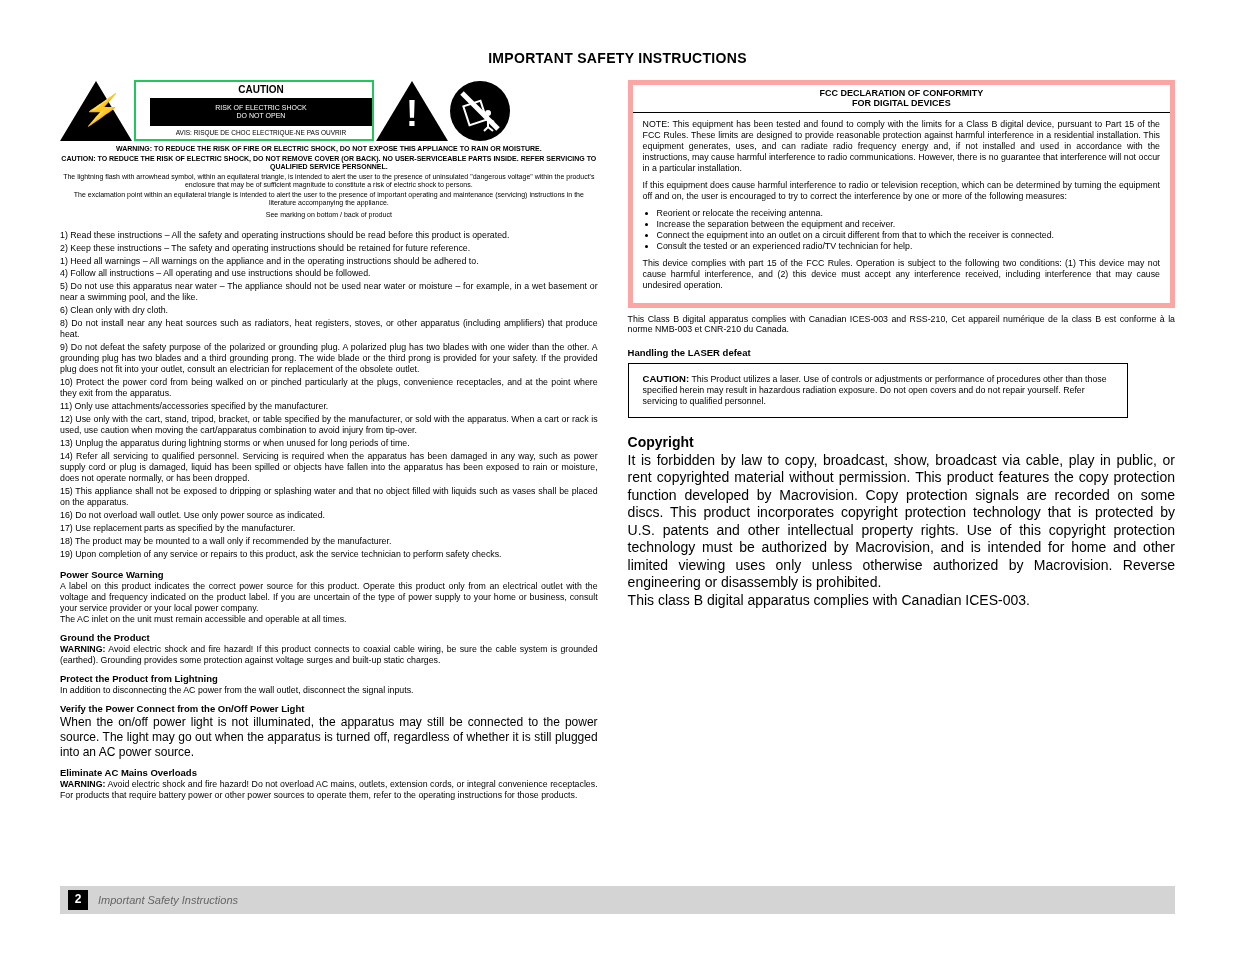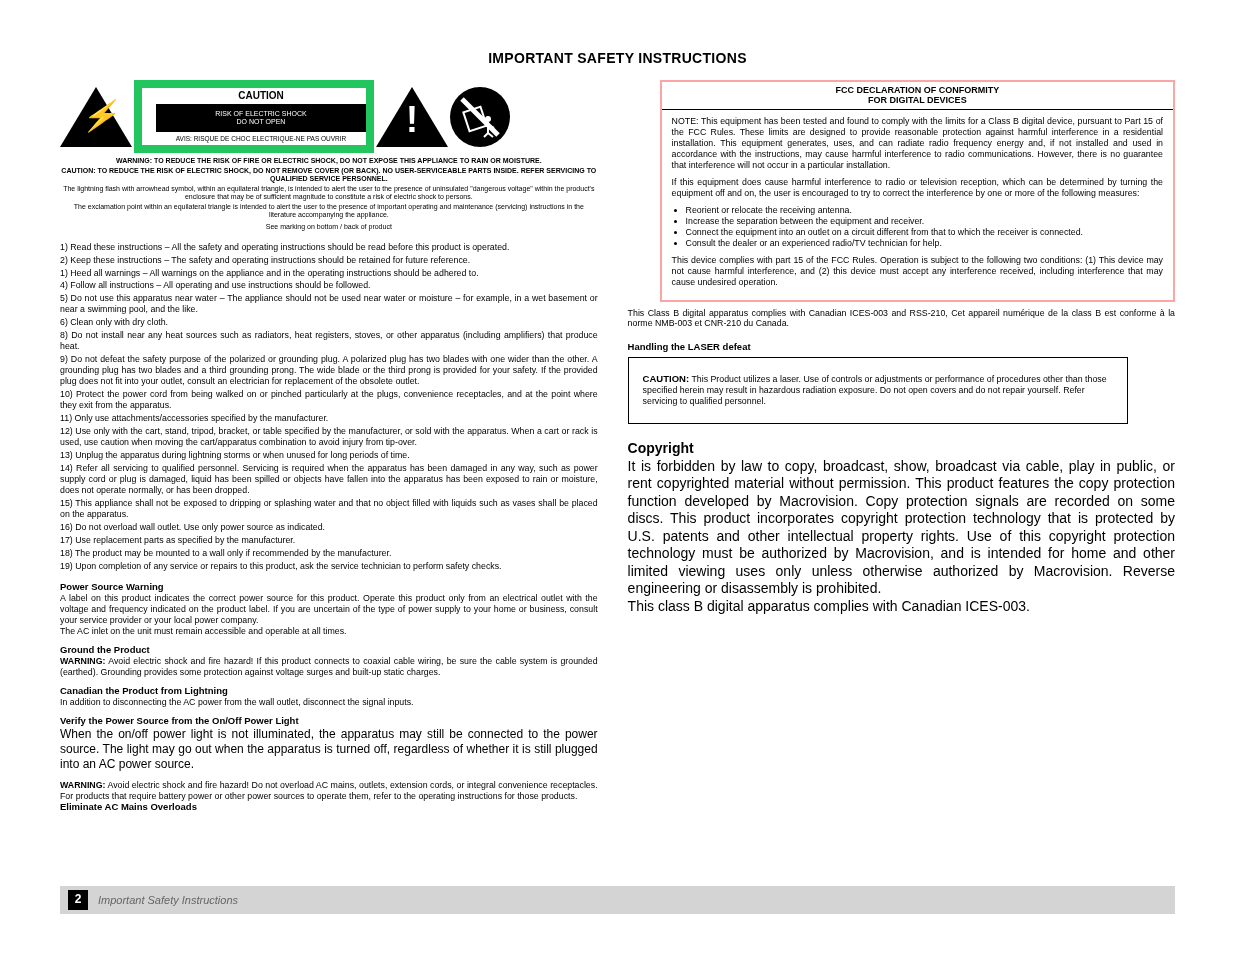--- a/index.html
+++ b/index.html
@@ -51,21 +51,21 @@
   }
   .tri-bang {
     position: absolute;
     left: -6px; top: 12px;
     color: #fff;
     font-size: 36px;
     font-weight: bold;
   }
   .caution-box {
     width: 240px;
-    border: 8px solid #22c55e;
+    border: 2px solid #22c55e;
     padding-left: 14px;
   }
   .caution-box .top {
     text-align: center;
     font-size: 10px;
     font-weight: bold;
     padding: 2px 0;
   }
   .caution-box .mid {
     background: #000;
@@ -112,24 +112,23 @@
     padding: 0;
     font-size: 8.8px;
     line-height: 1.25;
   }
   ol.instr li {
     margin-bottom: 2px;
     text-align: justify;
   }
   
   .fcc-box {
-    border: 2px solid #fca5a5;
+    border: 5px solid #fca5a5;
     padding: 0;
     margin-bottom: 6px;
-    margin-left: 32px;
   }
   .fcc-head {
     border-bottom: 1px solid #000;
     text-align: center;
     font-size: 9px;
     font-weight: bold;
     padding: 3px 4px;
   }
   .fcc-body {
     padding: 6px 10px;
@@ -145,21 +144,21 @@
     margin: 6px 0 6px;
   }
   .fcc-warn-lbl { font-weight: bold; }
   .laser-head {
     margin-top: 14px;
     font-size: 9.5px;
     font-weight: bold;
   }
   .laser-box {
     border: 1px solid #000;
-    padding: 16px 14px;
+    padding: 10px 14px;
     margin-top: 4px;
     width: 500px;
   }
   .laser-box .lbl { font-weight: bold; font-size: 9.5px; }
   .laser-box .txt { font-size: 8.8px; line-height: 1.25; text-align: justify; }
   .copyright {
     margin-top: 16px;
     font-size: 14px;
     font-weight: bold;
   }
@@ -268,51 +267,51 @@
 
     <div style="margin-top:8px">
       <div style="font-size:9.5px;font-weight:bold">Ground the Product</div>
       <div style="font-size:8.8px;line-height:1.25;text-align:justify">
         <span style="font-weight:bold">WARNING:</span>
         <span>Avoid electric shock and fire hazard! If this product connects to coaxial cable wiring, be sure the cable system is grounded (earthed). Grounding provides some protection against voltage surges and built-up static charges.</span>
       </div>
     </div>
 
     <div style="margin-top:8px">
-      <div style="font-size:9.5px;font-weight:bold">Canadian the Product from Lightning</div>
+      <div style="font-size:9.5px;font-weight:bold">Protect the Product from Lightning</div>
       <div style="font-size:8.8px;line-height:1.25;text-align:justify">In addition to disconnecting the AC power from the wall outlet, disconnect the signal inputs.</div>
     </div>
 
     <div style="margin-top:8px">
-      <div style="font-size:9.5px;font-weight:bold">Verify the Power Source from the On/Off Power Light</div>
+      <div style="font-size:9.5px;font-weight:bold">Verify the Power Connect from the On/Off Power Light</div>
       <div style="font-size:12px;line-height:1.25;text-align:justify">When the on/off power light is not illuminated, the apparatus may still be connected to the power source. The light may go out when the apparatus is turned off, regardless of whether it is still plugged into an AC power source.</div>
     </div>
 
     <div style="margin-top:8px">
+      <div style="font-size:9.5px;font-weight:bold">Eliminate AC Mains Overloads</div>
       <div style="font-size:8.8px;line-height:1.25;text-align:justify">
         <span style="font-weight:bold">WARNING:</span>
         <span>Avoid electric shock and fire hazard! Do not overload AC mains, outlets, extension cords, or integral convenience receptacles. For products that require battery power or other power sources to operate them, refer to the operating instructions for those products.</span>
       </div>
-      <div style="font-size:9.5px;font-weight:bold">Eliminate AC Mains Overloads</div>
     </div>
   </div>
 
   <div class="col-right">
     <div class="fcc-box">
       <div class="fcc-head">
         <span>FCC DECLARATION OF CONFORMITY</span><br><span>FOR DIGITAL DEVICES</span>
       </div>
       <div class="fcc-body">
         <p>NOTE: This equipment has been tested and found to comply with the limits for a Class B digital device, pursuant to Part 15 of the FCC Rules. These limits are designed to provide reasonable protection against harmful interference in a residential installation. This equipment generates, uses, and can radiate radio frequency energy and, if not installed and used in accordance with the instructions, may cause harmful interference to radio communications. However, there is no guarantee that interference will not occur in a particular installation.</p>
         <p>If this equipment does cause harmful interference to radio or television reception, which can be determined by turning the equipment off and on, the user is encouraged to try to correct the interference by one or more of the following measures:</p>
         <ul id="fcc-bullets">
             <li>Reorient or relocate the receiving antenna.</li>
             <li>Increase the separation between the equipment and receiver.</li>
             <li>Connect the equipment into an outlet on a circuit different from that to which the receiver is connected.</li>
-            <li>Consult the dealer or an experienced radio/TV technician for help.</li>
+            <li>Consult the tested or an experienced radio/TV technician for help.</li>
           </ul>
         <p>This device complies with part 15 of the FCC Rules. Operation is subject to the following two conditions: (1) This device may not cause harmful interference, and (2) this device must accept any interference received, including interference that may cause undesired operation.</p>
       </div>
     </div>
     <div class="fcc-foot">This Class B digital apparatus complies with Canadian ICES-003 and RSS-210, Cet appareil numérique de la class B est conforme à la norme NMB-003 et CNR-210 du Canada.</div>
 
     <div class="laser-head">Handling the LASER defeat</div>
     <div class="laser-box">
       <span class="lbl">CAUTION:</span>
       <span class="txt">This Product utilizes a laser. Use of controls or adjustments or performance of procedures other than those specified herein may result in hazardous radiation exposure. Do not open covers and do not repair yourself. Refer servicing to qualified personnel.</span>

